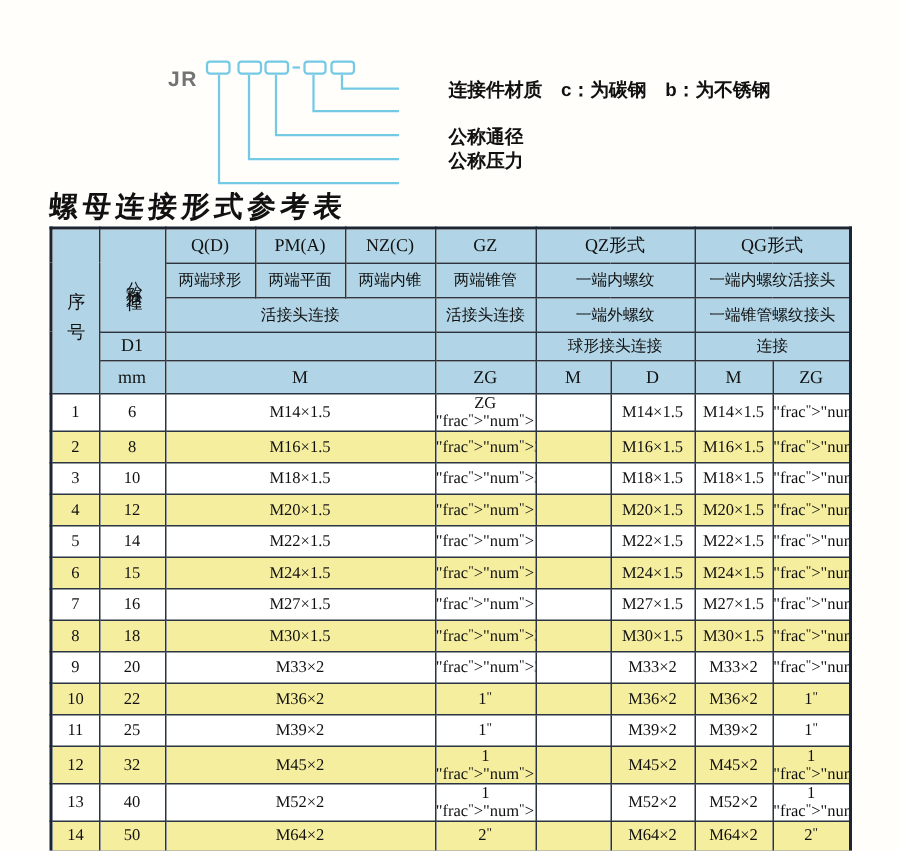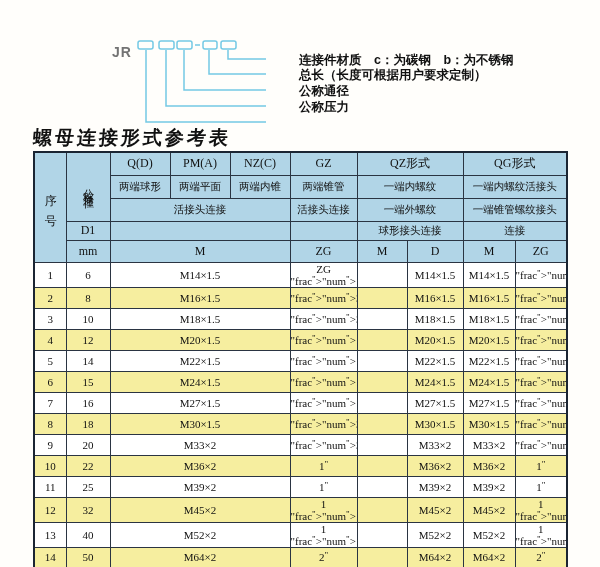--- a/index.html
+++ b/index.html
@@ -55,21 +55,20 @@
       <rect x="221" y="41" width="15" height="8" rx="2"></rect>
       <polyline points="146,50 146,122 266,122"></polyline>
       <polyline points="166,50 166,106 266,106"></polyline>
       <polyline points="184,50 184,90 266,90"></polyline>
       <polyline points="209,50 209,74 266,74"></polyline>
       <polyline points="228,50 228,59 266,59"></polyline>
     </g>
   </svg>
 
   <div class="diag-label" style="top:53px">连接件材质　c：为碳钢　b：为不锈钢</div>
-  <div class="diag-label" style="top:68px">总长（长度可根据用户要求定制）</div>
   <div class="diag-label" style="top:84px">公称通径</div>
   <div class="diag-label" style="top:100px">公称压力</div>
 
   <div class="table-title">螺母连接形式参考表</div>
 
   <table>
     <colgroup>
       <col style="width:32px">
         <col style="width:44px">
         <col style="width:60px">

